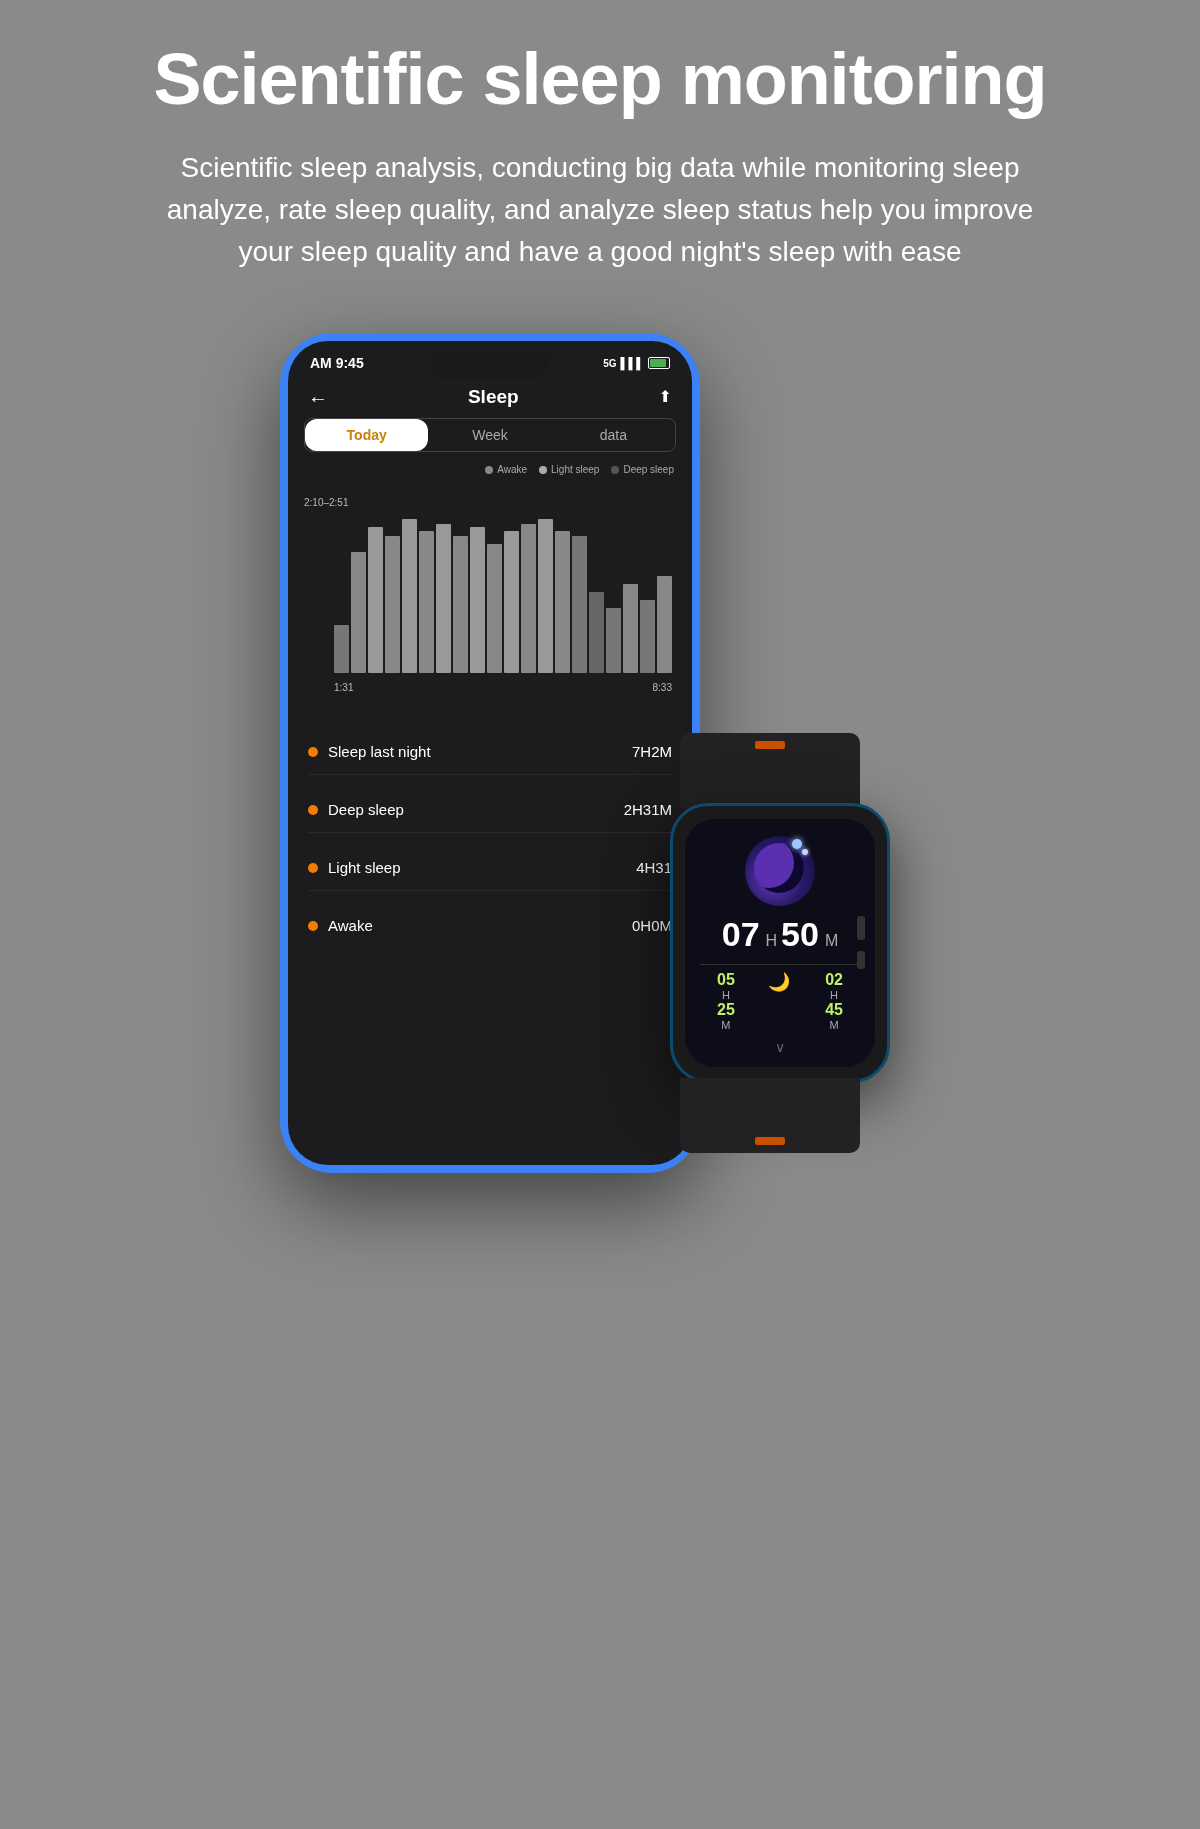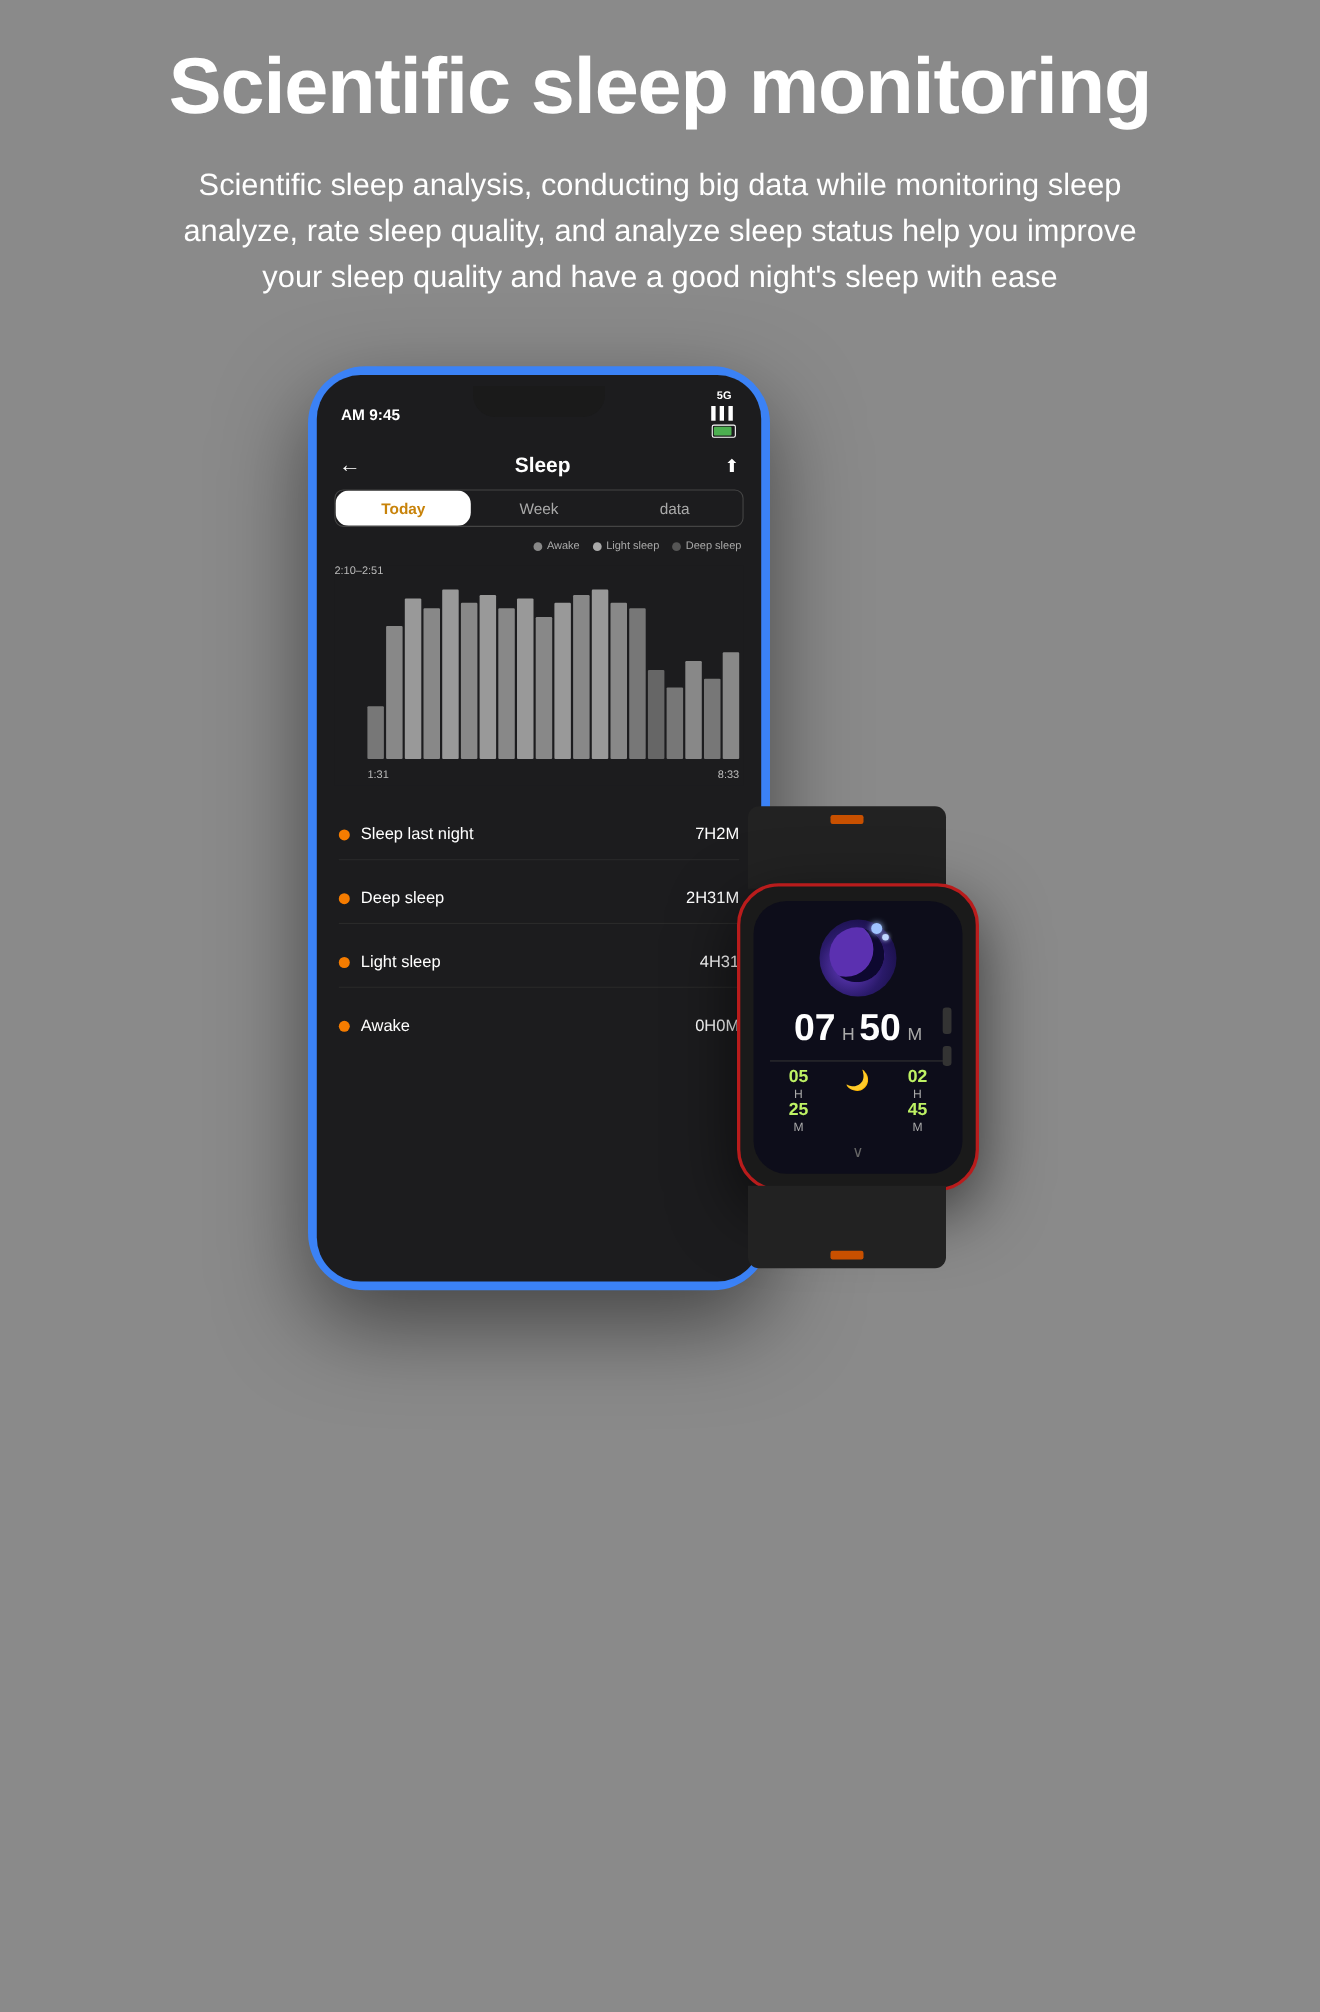--- a/index.html
+++ b/index.html
@@ -82,21 +82,21 @@
     .status-bar {
       display: flex;
       justify-content: space-between;
       align-items: center;
       padding: 14px 22px 6px 22px;
       font-size: 13px;
       color: #fff;
       font-weight: 600;
     }
     .status-time { font-size: 14px; font-weight: 700; }
-    .status-icons { display: flex; gap: 4px; align-items: center; font-size: 11px; flex-direction: column; }
+    .status-icons { display: flex; gap: 4px; align-items: center; font-size: 11px; }
     .battery-icon {
       width: 22px; height: 12px;
       border: 1.5px solid #fff;
       border-radius: 2px;
       position: relative;
       display: inline-flex;
       align-items: center;
       padding: 1px;
     }
     .battery-fill {
@@ -151,21 +151,21 @@
     }
     .legend-item { display: flex; align-items: center; gap: 4px; }
     .legend-dot {
       width: 8px; height: 8px;
       border-radius: 50%;
     }
 
     
     .sleep-chart-area {
       position: relative;
-      margin: 6px 16px;
+      margin: 16px 16px;
       height: 200px;
       background: #1c1c1e;
     }
 
     .chart-label-top {
       position: absolute;
       top: 0;
       left: 0;
       font-size: 10px;
       color: #bbb;
@@ -247,21 +247,21 @@
       background: #1a1a1a;
       border-radius: 38px;
       position: absolute;
       top: 70px;
       left: 30px;
       box-shadow: 0 20px 60px rgba(0,0,0,0.6);
       display: flex;
       flex-direction: column;
       align-items: center;
       justify-content: center;
-      border: 3px solid #b91c1c;
+      border: 3px solid #0c4a6e;
     }
 
     .watch-screen {
       width: 190px;
       height: 248px;
       background: #0d0d1a;
       border-radius: 30px;
       overflow: hidden;
       display: flex;
       flex-direction: column;

